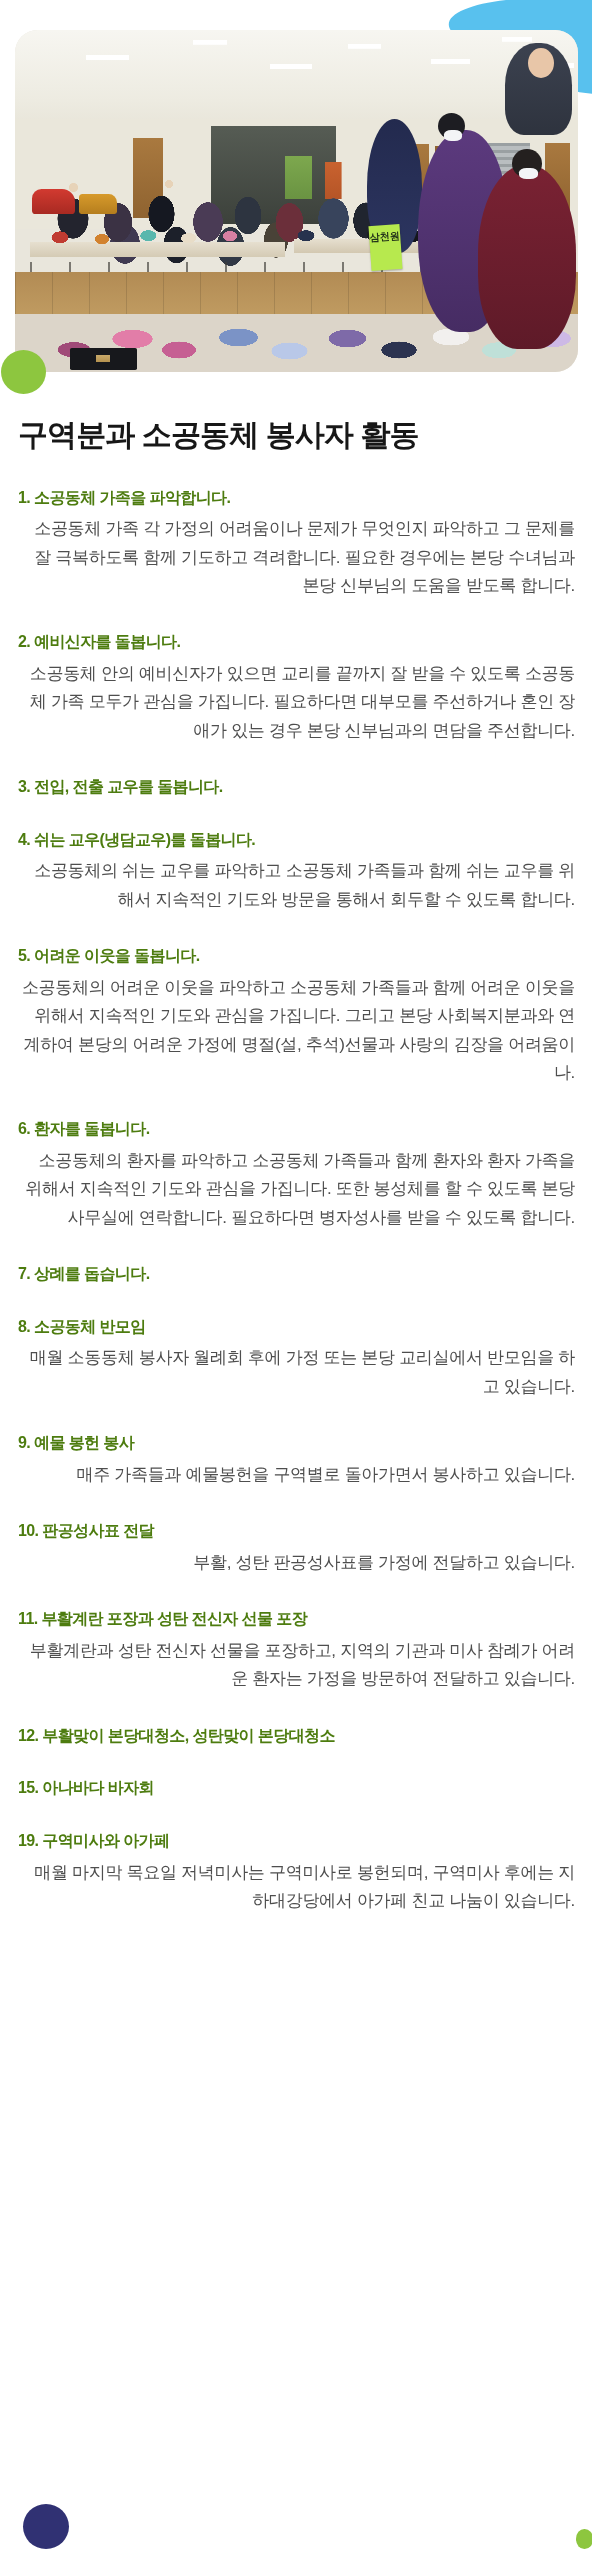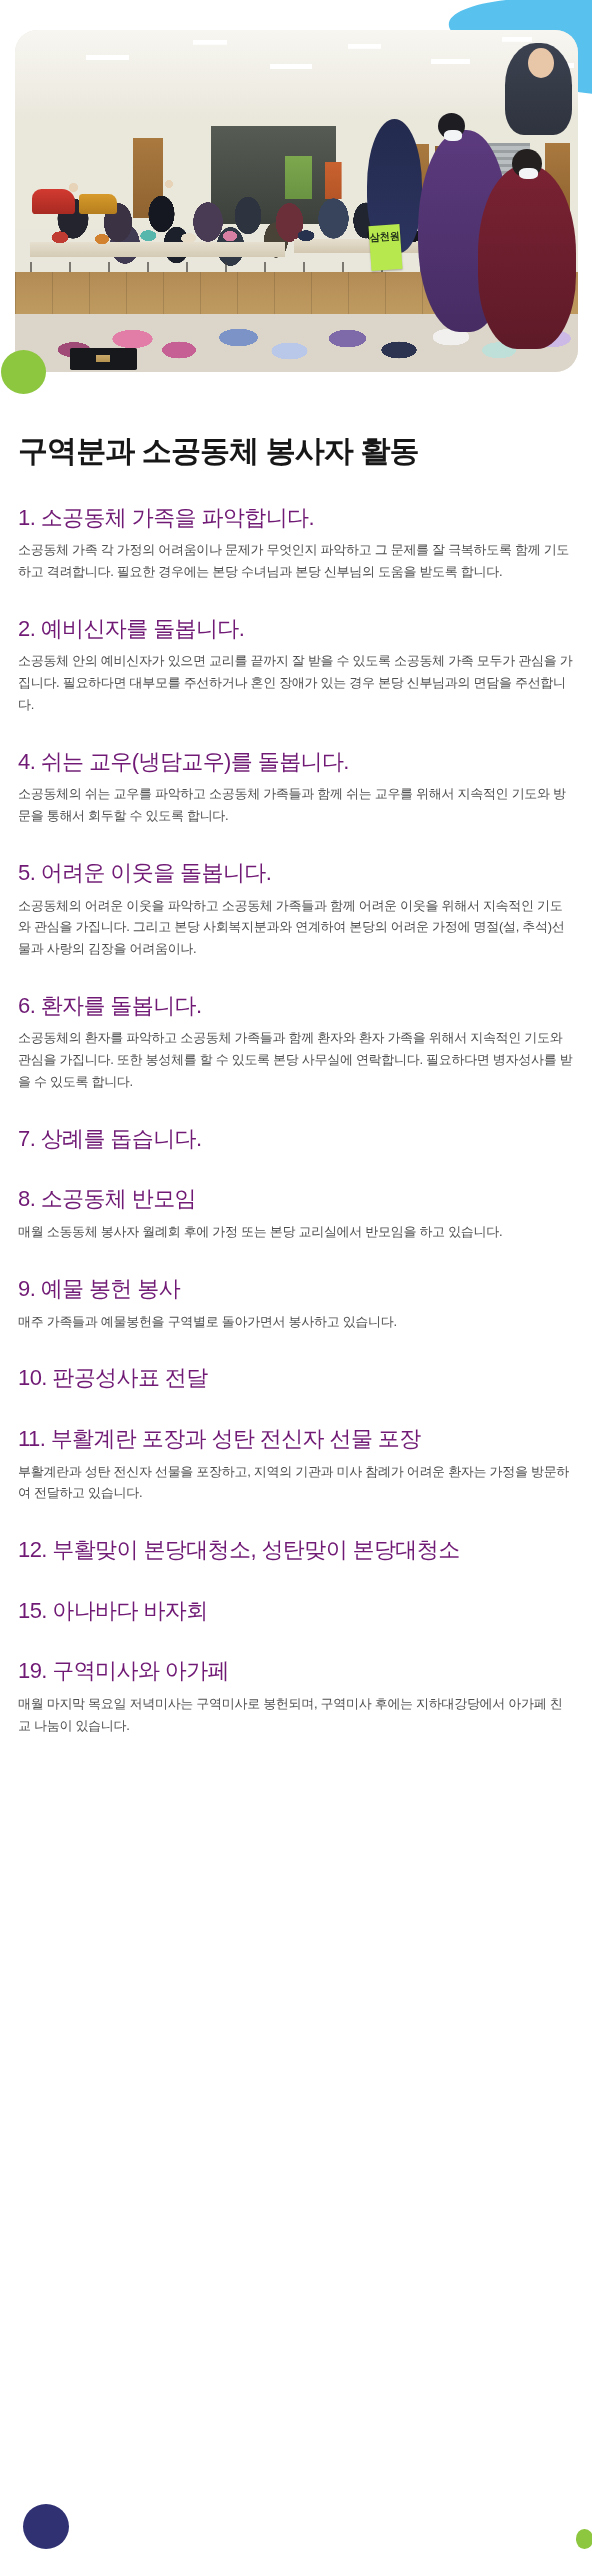--- a/index.html
+++ b/index.html
@@ -131,32 +131,32 @@
   .green-circle { position:absolute; left:1.2px; top:350px; width:45px; height:44px;
     border-radius:50%; background:#8dc63f; z-index:3; }
   .navy-dot  { position:absolute; left:22.6px;  top:2504px; width:46px; height:45px;
     border-radius:50%; background:#303173; }
   .green-dot { position:absolute; left:576px; top:2529px; width:16.6px; height:19.6px;
     border-radius:50%; background:#8dc63f; }
 
   
   .content { position:relative; z-index:2; padding:0 18px; }
   .page-title {
-    margin-top:60px;
+    margin-top:44px;
     font-size:30px; font-weight:800; line-height:1.35;
     color:#171717; letter-spacing:-0.9px;
   }
   .sec h2 {
     margin:31px 0 7.1px;
-    font-size:22px; font-weight:400; line-height:1.35;
-    color:#701a75; letter-spacing:-0.6px;
+    font-size:16px; font-weight:700; line-height:1.35;
+    color:#4d7c0f; letter-spacing:-0.6px;
   }
   .sec p {
-    font-size:13px; line-height:1.67; color:#4e4e4e;
-    letter-spacing:-0.3px; word-break:break-all; text-align:left;
+    font-size:17px; line-height:1.67; color:#4e4e4e;
+    letter-spacing:-0.3px; word-break:break-all; text-align:right;
   }
 </style>
 </head>
 <body>
 
 <div class="page">
 
   <svg class="blue-blob" width="146" height="98" viewBox="0 0 245 165" aria-hidden="true">
     <path d="M245,0 L99,0 C27,8 -14,30 9,55 C30,79 87,78 119,108 C147,134 187,152 245,158 Z" fill="#58c1ee"></path>
   </svg>
@@ -197,20 +197,21 @@
       <h2>1. 소공동체 가족을 파악합니다.</h2>
       <p>소공동체 가족 각 가정의 어려움이나 문제가 무엇인지 파악하고 그 문제를 잘 극복하도록 함께 기도하고 격려합니다. 필요한 경우에는 본당 수녀님과 본당 신부님의 도움을 받도록 합니다.</p>
     </section>
 
     <section class="sec">
       <h2>2. 예비신자를 돌봅니다.</h2>
       <p>소공동체 안의 예비신자가 있으면 교리를 끝까지 잘 받을 수 있도록 소공동체 가족 모두가 관심을 가집니다. 필요하다면 대부모를 주선하거나 혼인 장애가 있는 경우 본당 신부님과의 면담을 주선합니다.</p>
     </section>
 
     <section class="sec">
+      <h2>3. 전입, 전출 교우를 돌봅니다.</h2>
     </section>
 
     <section class="sec">
       <h2>4. 쉬는 교우(냉담교우)를 돌봅니다.</h2>
       <p>소공동체의 쉬는 교우를 파악하고 소공동체 가족들과 함께 쉬는 교우를 위해서 지속적인 기도와 방문을 통해서 회두할 수 있도록 합니다.</p>
     </section>
 
     <section class="sec">
       <h2>5. 어려운 이웃을 돌봅니다.</h2>
       <p>소공동체의 어려운 이웃을 파악하고 소공동체 가족들과 함께 어려운 이웃을 위해서 지속적인 기도와 관심을 가집니다. 그리고 본당 사회복지분과와 연계하여 본당의 어려운 가정에 명절(설, 추석)선물과 사랑의 김장을 어려움이나.</p>
@@ -230,20 +231,21 @@
       <p>매월 소동동체 봉사자 월례회 후에 가정 또는 본당 교리실에서 반모임을 하고 있습니다.</p>
     </section>
 
     <section class="sec">
       <h2>9. 예물 봉헌 봉사</h2>
       <p>매주 가족들과 예물봉헌을 구역별로 돌아가면서 봉사하고 있습니다.</p>
     </section>
 
     <section class="sec">
       <h2>10. 판공성사표 전달</h2>
+      <p>부활, 성탄 판공성사표를 가정에 전달하고 있습니다.</p>
     </section>
 
     <section class="sec">
       <h2>11. 부활계란 포장과 성탄 전신자 선물 포장</h2>
       <p>부활계란과 성탄 전신자 선물을 포장하고, 지역의 기관과 미사 참례가 어려운 환자는 가정을 방문하여 전달하고 있습니다.</p>
     </section>
 
     <section class="sec">
       <h2>12. 부활맞이 본당대청소, 성탄맞이 본당대청소</h2>
     </section>

